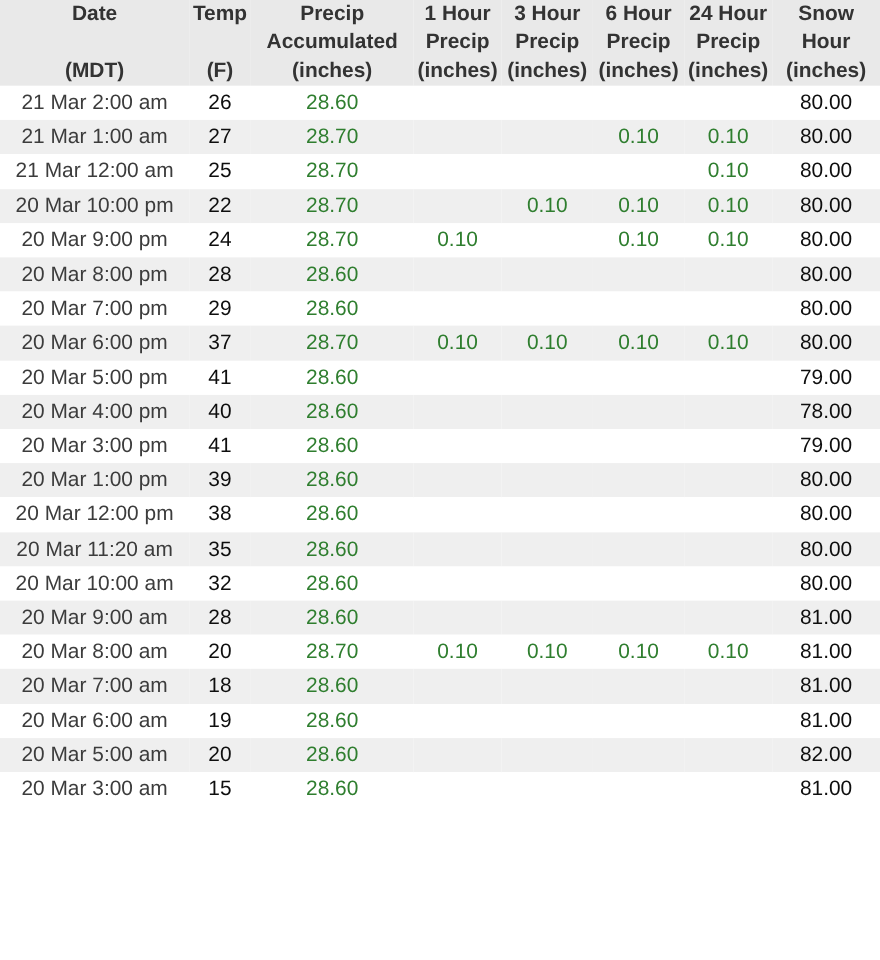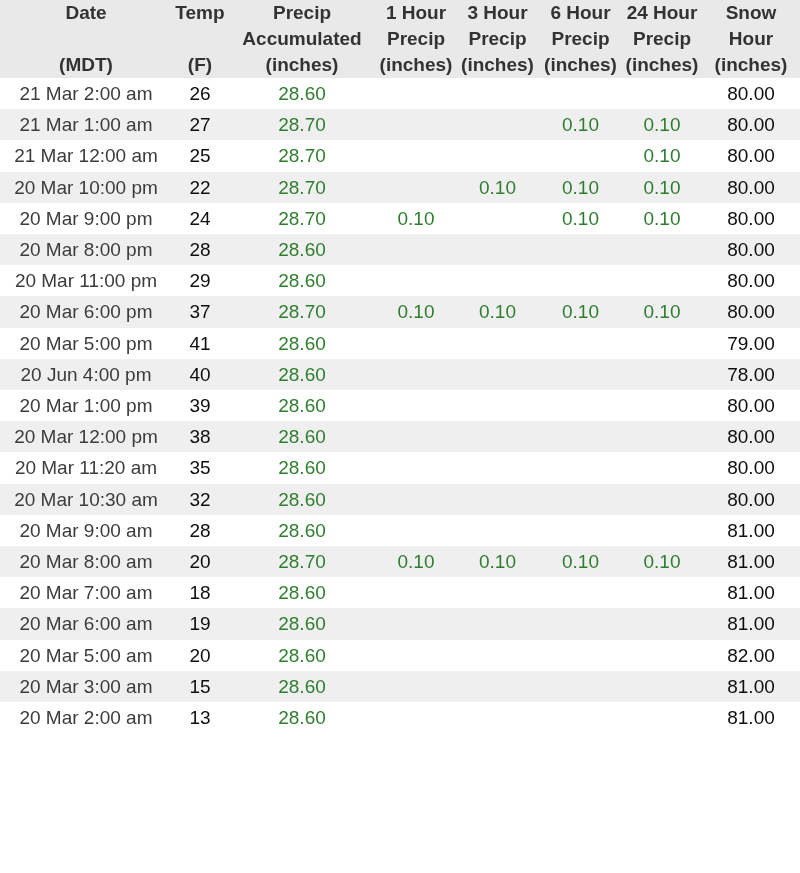--- a/index.html
+++ b/index.html
@@ -176,21 +176,21 @@
           <td class="c-date">20 Mar 8:00 pm</td>
           <td class="c-num">28</td>
           <td class="c-green">28.60</td>
           <td class="c-green"></td>
           <td class="c-green"></td>
           <td class="c-green"></td>
           <td class="c-green"></td>
           <td class="c-num">80.00</td>
         </tr>
         <tr>
-          <td class="c-date">20 Mar 11:00 pm</td>
+          <td class="c-date">20 Mar 7:00 pm</td>
           <td class="c-num">29</td>
           <td class="c-green">28.60</td>
           <td class="c-green"></td>
           <td class="c-green"></td>
           <td class="c-green"></td>
           <td class="c-green"></td>
           <td class="c-num">80.00</td>
         </tr>
         <tr>
           <td class="c-date">20 Mar 6:00 pm</td>
@@ -206,28 +206,38 @@
           <td class="c-date">20 Mar 5:00 pm</td>
           <td class="c-num">41</td>
           <td class="c-green">28.60</td>
           <td class="c-green"></td>
           <td class="c-green"></td>
           <td class="c-green"></td>
           <td class="c-green"></td>
           <td class="c-num">79.00</td>
         </tr>
         <tr>
-          <td class="c-date">20 Jun 4:00 pm</td>
+          <td class="c-date">20 Mar 4:00 pm</td>
           <td class="c-num">40</td>
           <td class="c-green">28.60</td>
           <td class="c-green"></td>
           <td class="c-green"></td>
           <td class="c-green"></td>
           <td class="c-green"></td>
           <td class="c-num">78.00</td>
+        </tr>
+        <tr>
+          <td class="c-date">20 Mar 3:00 pm</td>
+          <td class="c-num">41</td>
+          <td class="c-green">28.60</td>
+          <td class="c-green"></td>
+          <td class="c-green"></td>
+          <td class="c-green"></td>
+          <td class="c-green"></td>
+          <td class="c-num">79.00</td>
         </tr>
         <tr>
           <td class="c-date">20 Mar 1:00 pm</td>
           <td class="c-num">39</td>
           <td class="c-green">28.60</td>
           <td class="c-green"></td>
           <td class="c-green"></td>
           <td class="c-green"></td>
           <td class="c-green"></td>
           <td class="c-num">80.00</td>
@@ -246,21 +256,21 @@
           <td class="c-date">20 Mar 11:20 am</td>
           <td class="c-num">35</td>
           <td class="c-green">28.60</td>
           <td class="c-green"></td>
           <td class="c-green"></td>
           <td class="c-green"></td>
           <td class="c-green"></td>
           <td class="c-num">80.00</td>
         </tr>
         <tr>
-          <td class="c-date">20 Mar 10:30 am</td>
+          <td class="c-date">20 Mar 10:00 am</td>
           <td class="c-num">32</td>
           <td class="c-green">28.60</td>
           <td class="c-green"></td>
           <td class="c-green"></td>
           <td class="c-green"></td>
           <td class="c-green"></td>
           <td class="c-num">80.00</td>
         </tr>
         <tr>
           <td class="c-date">20 Mar 9:00 am</td>
@@ -308,30 +318,20 @@
           <td class="c-green">28.60</td>
           <td class="c-green"></td>
           <td class="c-green"></td>
           <td class="c-green"></td>
           <td class="c-green"></td>
           <td class="c-num">82.00</td>
         </tr>
         <tr>
           <td class="c-date">20 Mar 3:00 am</td>
           <td class="c-num">15</td>
-          <td class="c-green">28.60</td>
-          <td class="c-green"></td>
-          <td class="c-green"></td>
-          <td class="c-green"></td>
-          <td class="c-green"></td>
-          <td class="c-num">81.00</td>
-        </tr>
-        <tr>
-          <td class="c-date">20 Mar 2:00 am</td>
-          <td class="c-num">13</td>
           <td class="c-green">28.60</td>
           <td class="c-green"></td>
           <td class="c-green"></td>
           <td class="c-green"></td>
           <td class="c-green"></td>
           <td class="c-num">81.00</td>
         </tr>
       </tbody>
   </table>
 </div>

